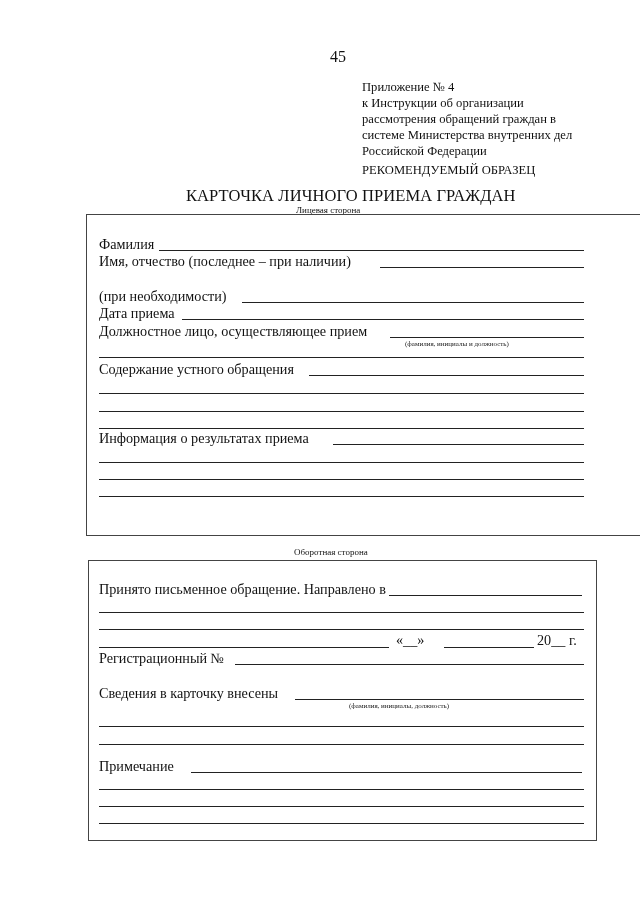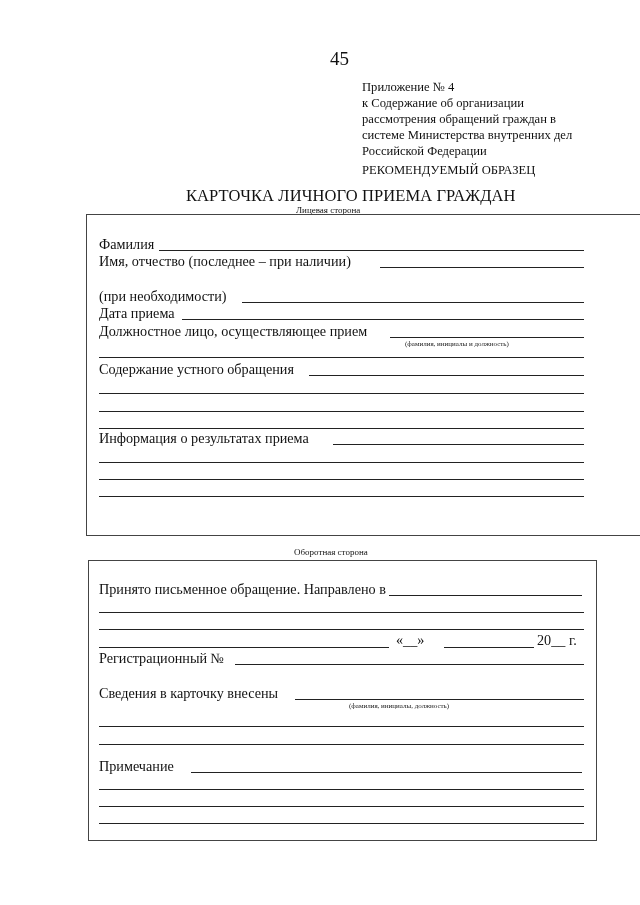--- a/index.html
+++ b/index.html
@@ -1,19 +1,19 @@
 <!DOCTYPE html>
 <html><head>
 <meta charset="utf-8">
 <style>
   html, body { margin: 0; padding: 0; background: #ffffff; }
   body { width: 640px; height: 905px; position: relative; overflow: hidden;
          font-family: "Liberation Serif", "DejaVu Serif", serif; color: #111; }
   .abs { position: absolute; white-space: nowrap; }
-  .page-num { left: 330px; top: 48px; font-size: 19px; }
+  .page-num { left: 330px; top: 48px; font-size: 16px; }
   .appendix { left: 362px; top: 79px; font-size: 12.6px; line-height: 16px; }
   .appendix div { white-space: nowrap; }
   .sample { left: 362px; top: 163px; font-size: 12.6px; }
   .title { left: 186px; top: 186px; font-size: 16.5px; letter-spacing: 0.1px; text-align: center; }
   .side-label { font-size: 9px; font-family: Liberation Serif, serif; }
   .side-front { left: 296px; top: 205px; }
   .side-back { left: 294px; top: 547px; }
   .box { position: absolute; border: 1.3px solid #444; box-sizing: border-box; }
   .box1 { left: 86px; top: 214px; width: 567px; height: 322px; padding-left: 40px; }
   .box2 { left: 88px; top: 560px; width: 509px; height: 281px; }
@@ -21,21 +21,21 @@
   .ln { position: absolute; height: 0; border-top: 1.3px solid #222; }
   .hint { position: absolute; font-size: 7px; white-space: nowrap; color: #222; }
 </style>
 </head>
 <body>
 
 <div class="abs page-num">45</div>
 
 <div class="abs appendix">
   <div>Приложение № 4</div>
-  <div>к Содержание об организации</div>
+  <div>к Инструкции об организации</div>
   <div>рассмотрения обращений граждан в</div>
   <div>системе Министерства внутренних дел</div>
   <div>Российской Федерации</div>
 </div>
 <div class="abs sample">РЕКОМЕНДУЕМЫЙ ОБРАЗЕЦ</div>
 
 <div class="abs title">КАРТОЧКА ЛИЧНОГО ПРИЕМА ГРАЖДАН</div>
 
 <div class="abs side-label side-front">Лицевая сторона</div>
 <div class="box box1">

